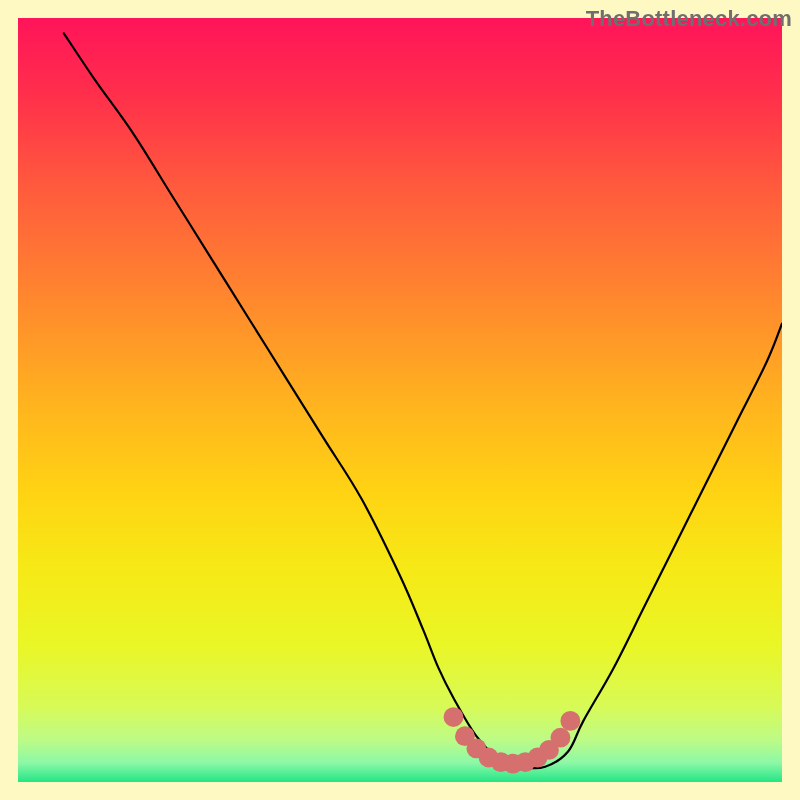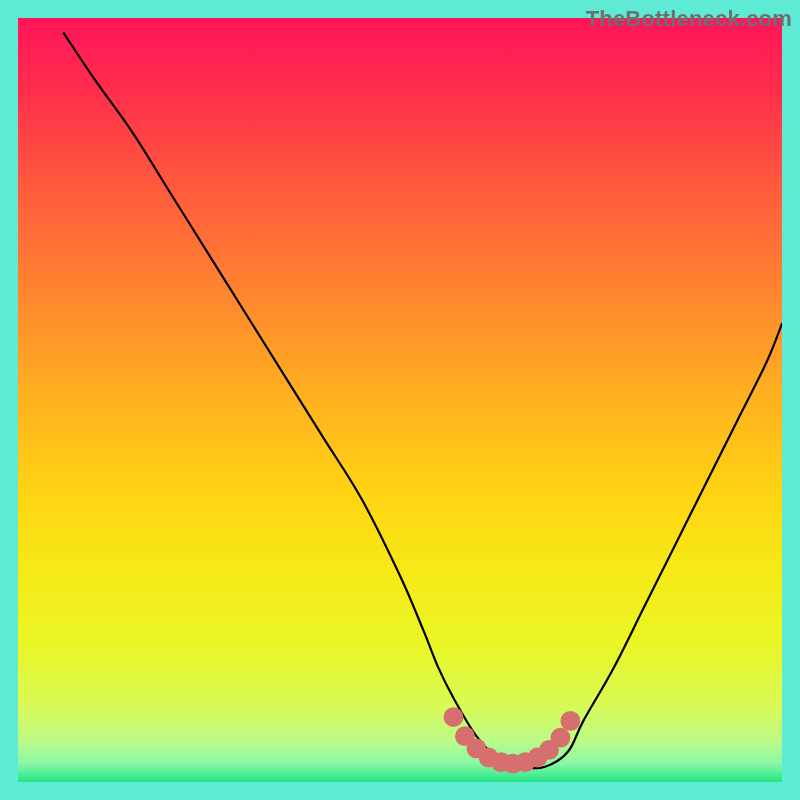--- a/index.html
+++ b/index.html
@@ -9,21 +9,21 @@
     height: 800px;
     background: #000;
     overflow: hidden;
   }
   .frame {
     position: absolute;
     left: 0;
     top: 0;
     width: 800px;
     height: 800px;
-    background: #5eead4;
+    background: #fef9c3;
   }
   .plot {
     position: absolute;
     left: 18px;
     top: 18px;
     width: 764px;
     height: 764px;
   }
   .watermark {
     position: absolute;

